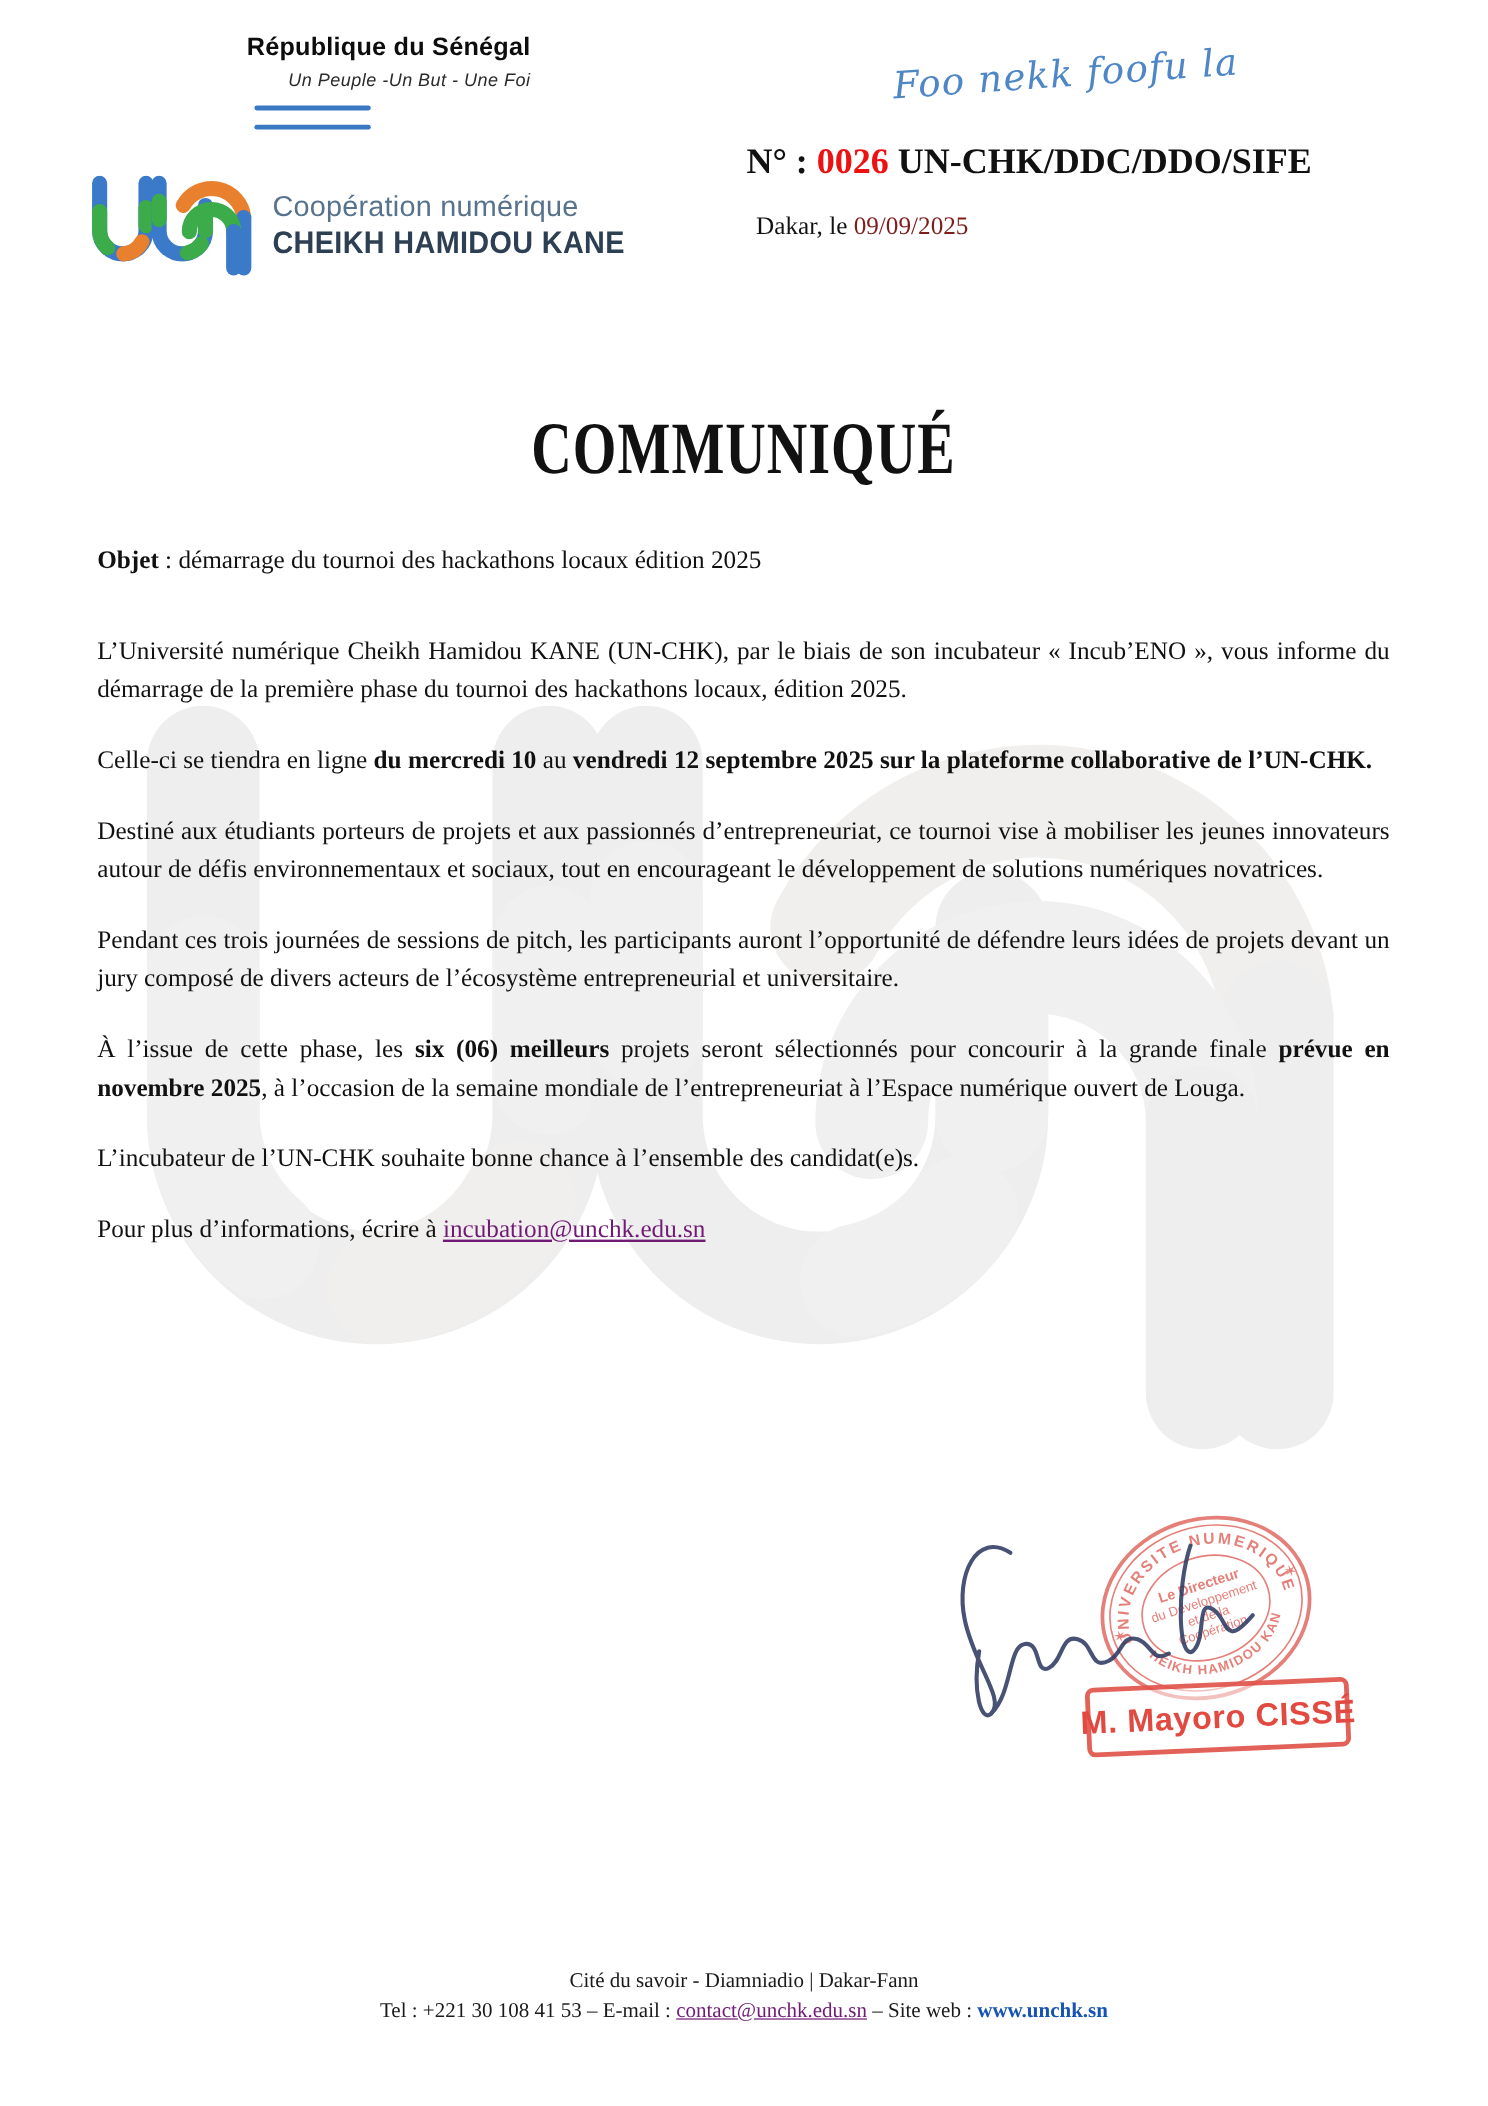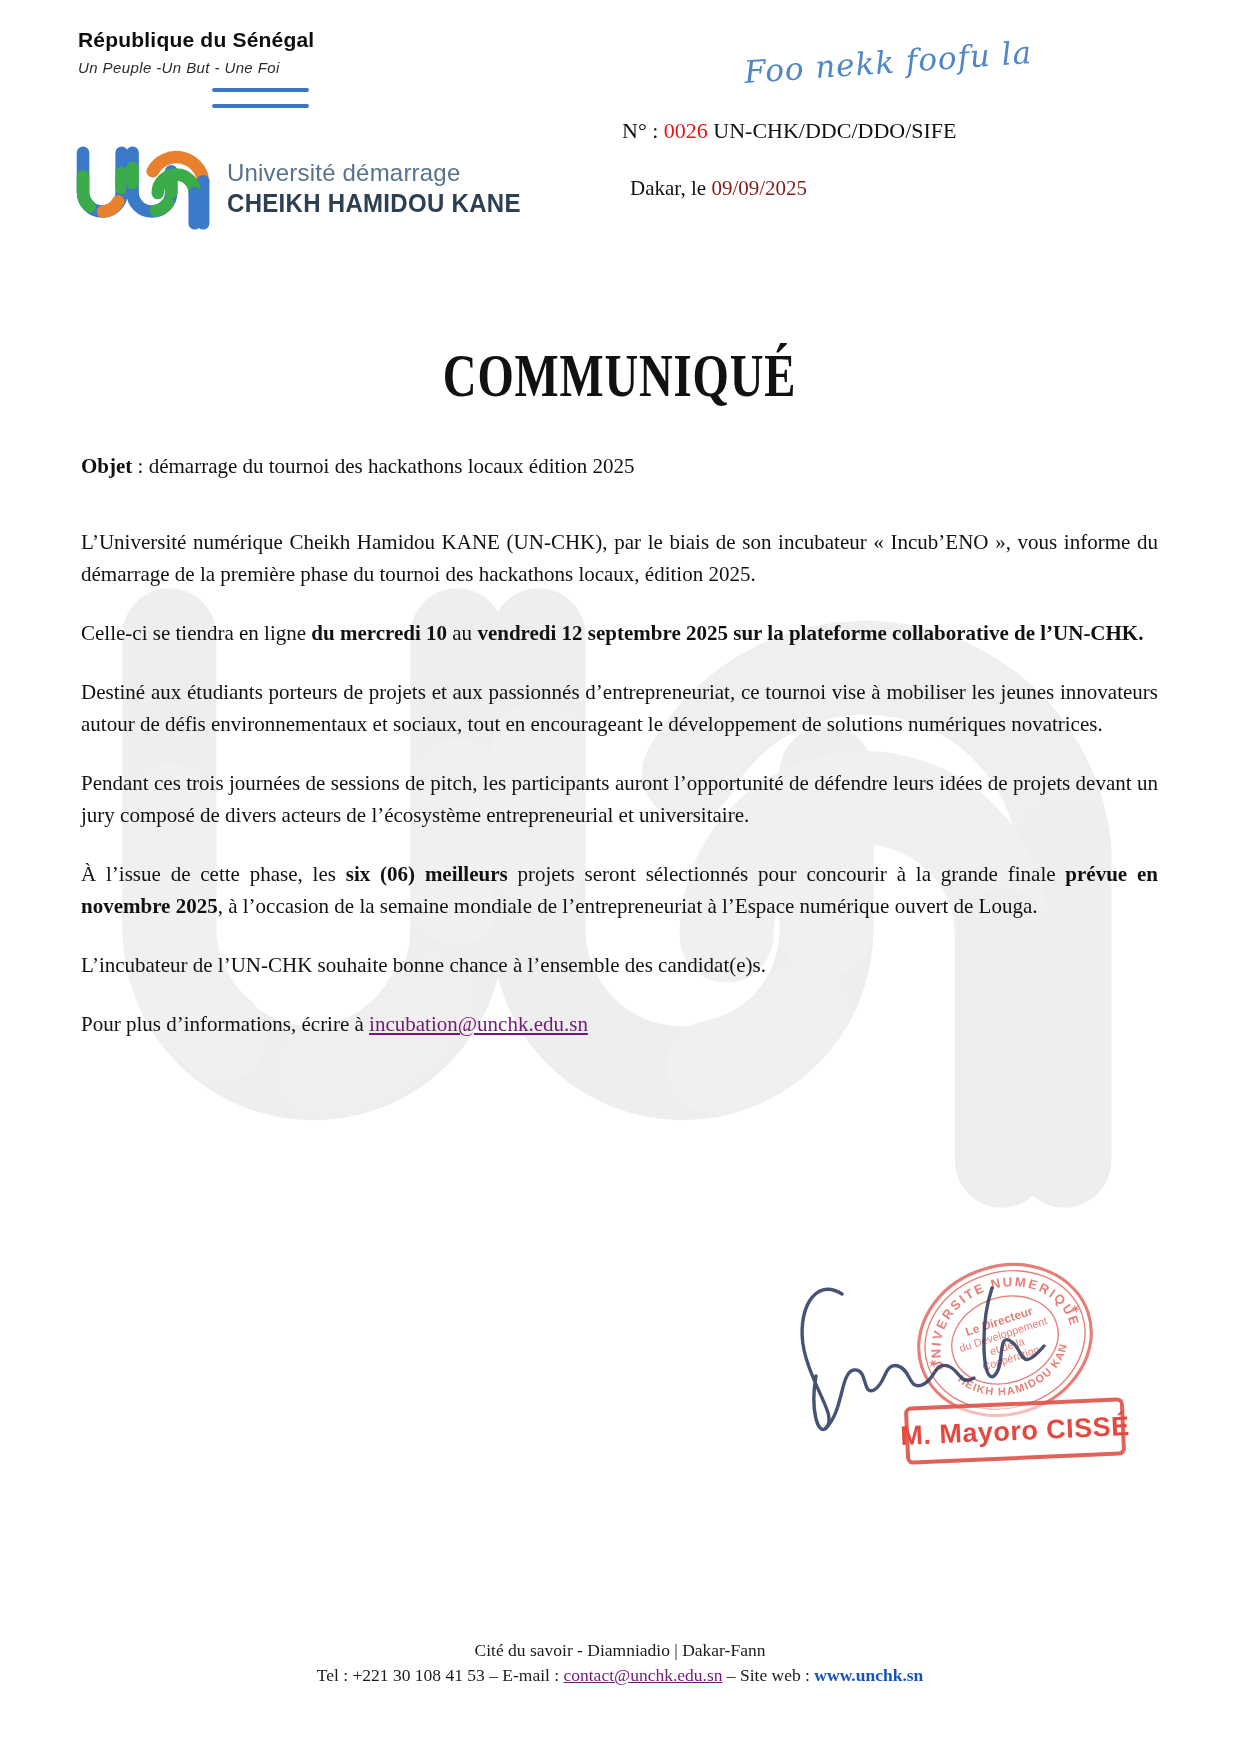--- a/index.html
+++ b/index.html
@@ -1,35 +1,35 @@
 <!DOCTYPE html>
 <html><head>
 <meta charset="utf-8">
 <style>
   html,body{margin:0;padding:0;background:#888;}
   .page{position:relative;width:1240px;height:1755px;margin:0 auto;background:#ffffff;overflow:hidden;
         font-family:"Liberation Serif",serif;color:#111;}
   
-  .hdr-left{position:absolute;left:78px;top:28px;width:364px;text-align:left;
+  .hdr-left{position:absolute;left:78px;top:28px;width:364px;text-align:right;
             font-family:"Liberation Sans",sans-serif;}
   .republic{font-size:21px;font-weight:700;color:#0d0d0d;letter-spacing:.2px;}
   .motto{font-size:15px;font-style:italic;color:#2b2b2b;margin-top:7px;letter-spacing:.4px;}
   .rule{height:4px;width:97px;background:#3a78c4;margin:12px auto 10px;border-radius:2px;}
   .ministry{font-size:17px;color:#151515;line-height:23px;}
   .logo-row{position:absolute;left:72px;top:146px;display:flex;align-items:center;gap:12px;}
   .logo-mark{--s1:#3b79c9;--s2:#3cab4a;--s3:#e8802d;}
   .wm-mark{--s1:#ededed;--s2:#efefef;--s3:#f0eeec;}
   .logo-txt{display:flex;flex-direction:column;justify-content:center;font-family:"Liberation Sans",sans-serif;}
   .logo-l1{font-size:24px;color:#57728c;letter-spacing:.2px;}
   .logo-l2{font-size:24px;font-weight:700;color:#2d3f52;letter-spacing:.3px;margin-top:2px;
            transform:scaleY(1.08);transform-origin:left center;}
   
   .script{position:absolute;right:208px;top:44px;font-family:"DejaVu Serif",serif;font-style:italic;
           font-size:31px;color:#4e86c6;transform:rotate(-4deg);letter-spacing:1px;}
-  .refline{position:absolute;left:622px;top:118px;font-size:22px;font-weight:400;white-space:nowrap;}
+  .refline{position:absolute;left:622px;top:118px;font-size:30px;font-weight:700;white-space:nowrap;}
   .refnum{color:#ee1111;}
   .dateline{position:absolute;left:630px;top:176px;font-size:21px;white-space:nowrap;}
   .datered{color:#7f1d1d;font-weight:400;}
   
   .title-wrap{position:absolute;left:0;top:342px;width:100%;text-align:center;}
   .title{display:inline-block;font-size:57px;font-weight:700;letter-spacing:1px;
          transform:scale(.82,1.08);transform-origin:center;}
   
   .body{position:absolute;left:81px;top:450px;width:1077px;font-size:21px;line-height:32px;
         text-align:justify;z-index:2;}
@@ -91,21 +91,21 @@
     <div class="motto">Un Peuple -Un But - Une Foi</div>
     <div class="rule"></div>
     <div class="rule"></div>
   </div>
 
   <div class="logo-row">
     <svg class="logo-mark" width="143" height="84" viewBox="0 0 170 100">
       <use href="#unchk-mark"></use>
     </svg>
     <div class="logo-txt">
-      <span class="logo-l1">Université démarrage</span>
+      <span class="logo-l1">Coopération numérique</span>
       <span class="logo-l2">CHEIKH HAMIDOU KANE</span>
     </div>
   </div>
 
   <div class="script">Foo nekk foofu la</div>
   <div class="refline">
     <span>N° : </span><span class="refnum">0026</span><span> UN-CHK/DDC/DDO/SIFE</span>
   </div>
   <div class="dateline">
     <span>Dakar, le </span><span class="datered">09/09/2025</span>

